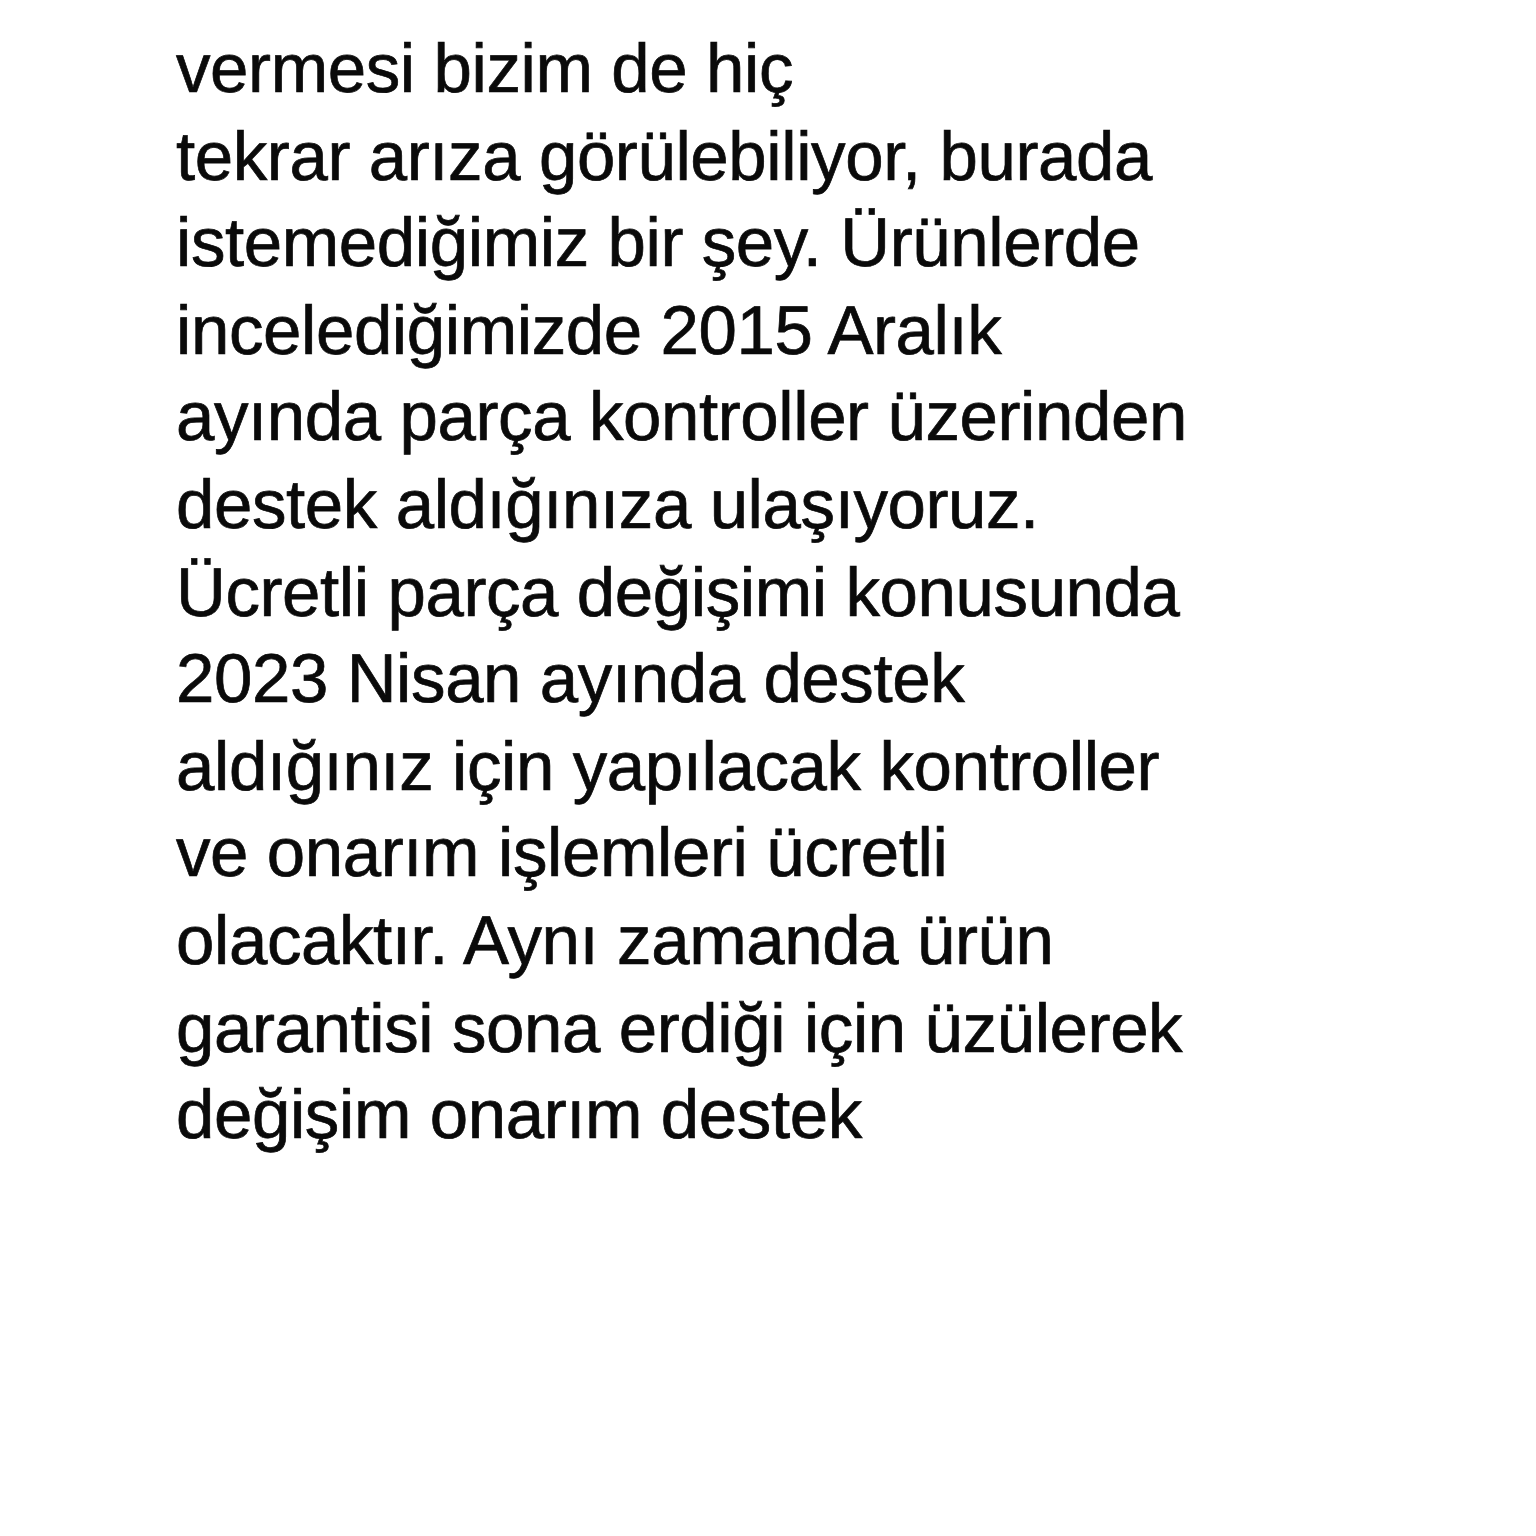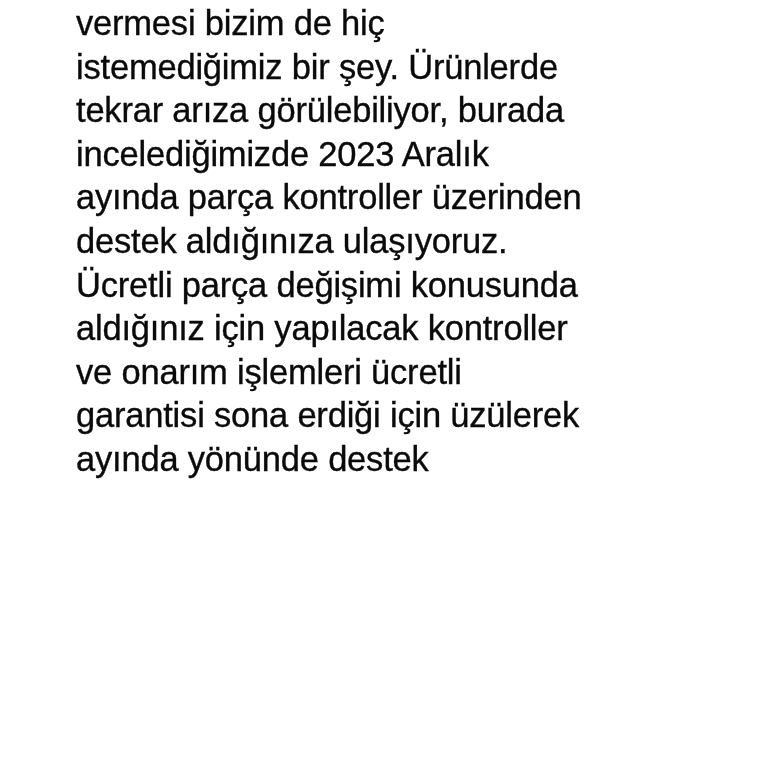--- a/index.html
+++ b/index.html
@@ -11,44 +11,46 @@
       width: 768px;
       height: 768px;
       overflow: hidden;
       position: relative;
     }
     .text-block {
       position: absolute;
       left: 76px;
       top: 2px;
       width: 680px;
-      margin: 0;
+      margin: 12px;
       padding: 0;
     }
     .line {
       display: block;
       font-family: "Liberation Sans", "DejaVu Sans", sans-serif;
       font-size: 34.5px;
       font-weight: 500;
       color: #0a0a0a;
       line-height: 43.6px;
       height: 43.6px;
       white-space: nowrap;
       letter-spacing: -0.2px;
       -webkit-text-stroke: 0.35px #0a0a0a;
     }
   </style>
 </head>
 <body>
 
 <div class="text-block">
   <span class="line">vermesi bizim de hiç</span>
+  <span class="line">tekrar arıza görülebiliyor, burada</span>
   <span class="line">istemediğimiz bir şey. Ürünlerde</span>
-  <span class="line">tekrar arıza görülebiliyor, burada</span>
-  <span class="line">incelediğimizde 2023 Aralık</span>
+  <span class="line">incelediğimizde 2015 Aralık</span>
   <span class="line">ayında parça kontroller üzerinden</span>
   <span class="line">destek aldığınıza ulaşıyoruz.</span>
   <span class="line">Ücretli parça değişimi konusunda</span>
+  <span class="line">2023 Nisan ayında destek</span>
   <span class="line">aldığınız için yapılacak kontroller</span>
   <span class="line">ve onarım işlemleri ücretli</span>
+  <span class="line">olacaktır. Aynı zamanda ürün</span>
   <span class="line">garantisi sona erdiği için üzülerek</span>
-  <span class="line">ayında yönünde destek</span>
+  <span class="line">değişim onarım destek</span>
 </div>
 
 </body></html>

